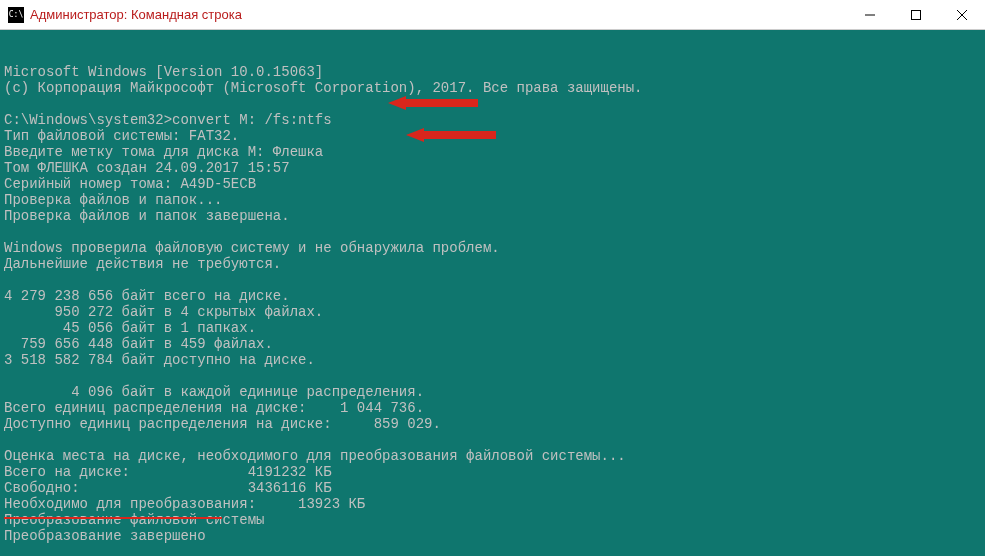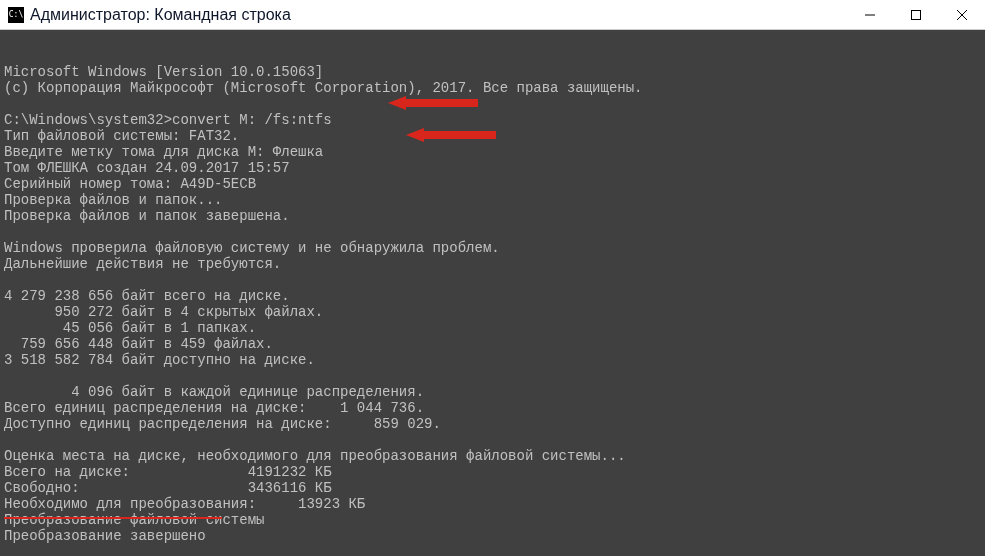--- a/index.html
+++ b/index.html
@@ -25,42 +25,42 @@
     background: #000;
     display: inline-flex;
     align-items: center;
     justify-content: center;
     font-size: 8px;
     color: #fff;
     font-family: Consolas, monospace;
   }
   .titlebar-title {
     font-family: 'Segoe UI', Tahoma, sans-serif;
-    font-size: 16px;
-    color: #0f172a;
+    font-size: 13px;
+    color: #b91c1c;
     flex: 1;
   }
   .win-controls {
     display: flex;
     height: 100%;
   }
   .win-btn {
     width: 46px;
     height: 100%;
     display: flex;
     align-items: center;
     justify-content: center;
     font-family: 'Segoe UI', sans-serif;
     font-size: 10px;
     color: #000;
     cursor: pointer;
   }
   .win-btn svg { display: block; }
   .terminal {
-    background: #404040;
+    background: #0f766e;
     color: #c0c0c0;
     font-size: 14px;
     line-height: 16px;
     padding: 2px 4px;
     white-space: pre;
     position: relative;
     height: calc(100% - 30px);
     overflow: hidden;
   }
   .line { white-space: pre; }

